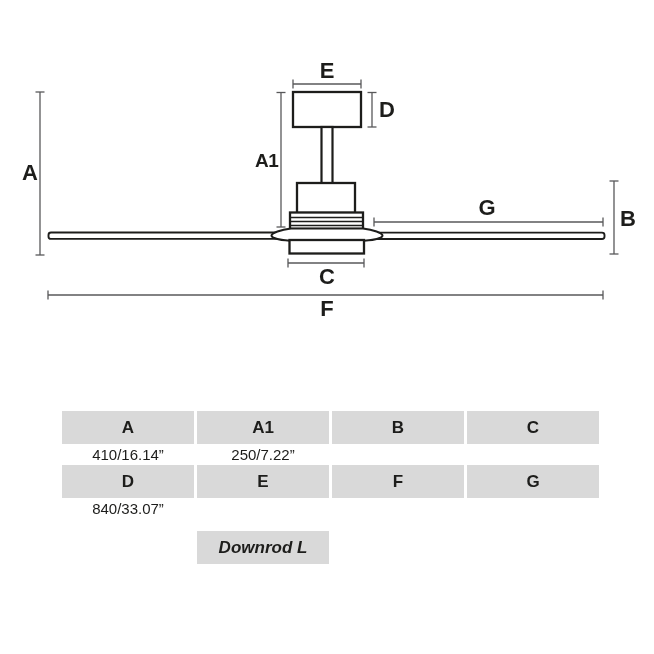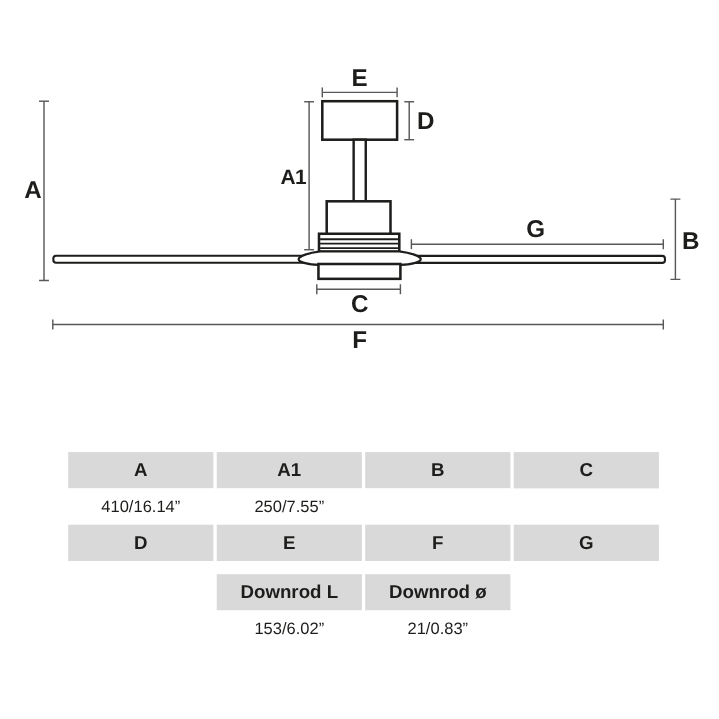--- a/index.html
+++ b/index.html
@@ -37,36 +37,37 @@
     left: 62px;
     width: 537px;
   }
   .t-row {
     display: grid;
     grid-template-columns: repeat(4, 132px);
     column-gap: 3px;
   }
   .t-row.downrod-offset {
     margin-top: 12px;
+    font-style: italic;
   }
   .cell {
     display: flex;
     align-items: center;
     justify-content: center;
     color: #1d1d1b;
     white-space: nowrap;
   }
   .cell.header {
     height: 33px;
     background: #d9d9d9;
     font-weight: bold;
     font-size: 17px;
   }
   .cell.value {
-    height: 33px;
+    height: 21px;
     background: #ffffff;
     font-size: 15px;
   }
   .cell.spacer {
     background: transparent;
   }
 </style>
 </head>
 <body>
 
@@ -160,42 +161,36 @@
 
     <div class="t-row">
       <div class="cell header">A</div>
       <div class="cell header">A1</div>
       <div class="cell header">B</div>
       <div class="cell header">C</div>
     </div>
 
     <div class="t-row">
       <div class="cell value">410/16.14”</div>
-      <div class="cell value">250/7.55”</div>
+      <div class="cell value">250/7.22”</div>
       <div class="cell value"></div>
     </div>
 
     <div class="t-row">
       <div class="cell header">D</div>
       <div class="cell header">E</div>
       <div class="cell header">F</div>
       <div class="cell header">G</div>
     </div>
 
     <div class="t-row">
+      <div class="cell value">840/33.07”</div>
     </div>
 
     <div class="t-row downrod-offset">
       <div class="cell spacer"></div>
       <div class="cell header">Downrod L</div>
-      <div class="cell header">Downrod ø</div>
       <div class="cell spacer"></div>
     </div>
 
-    <div class="t-row">
-      <div class="cell spacer"></div>
-      <div class="cell value">153/6.02”</div>
-      <div class="cell value">21/0.83”</div>
-      <div class="cell spacer"></div>
-    </div>
 
   </div>
 </div>
 
 </body></html>

